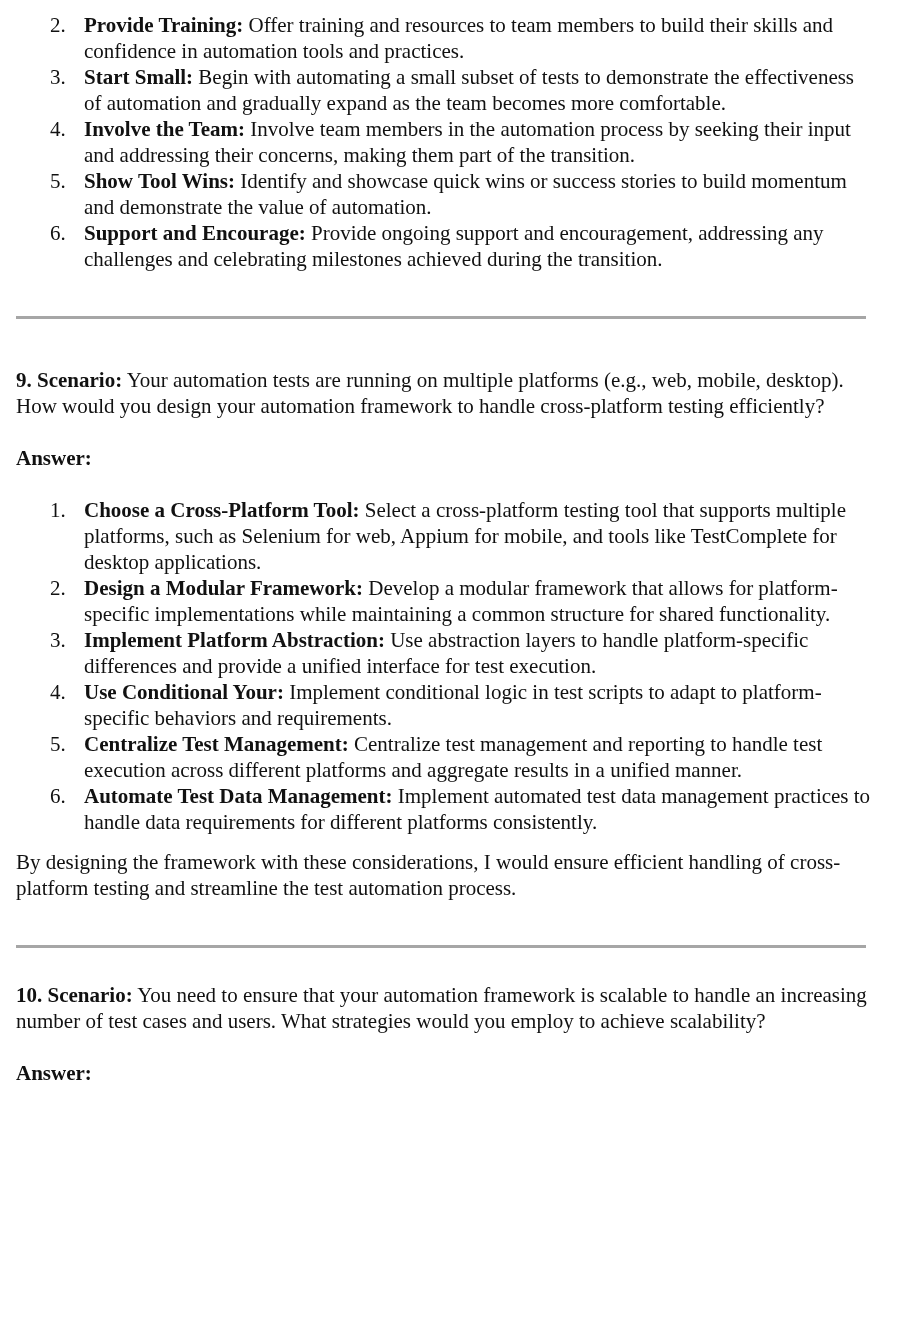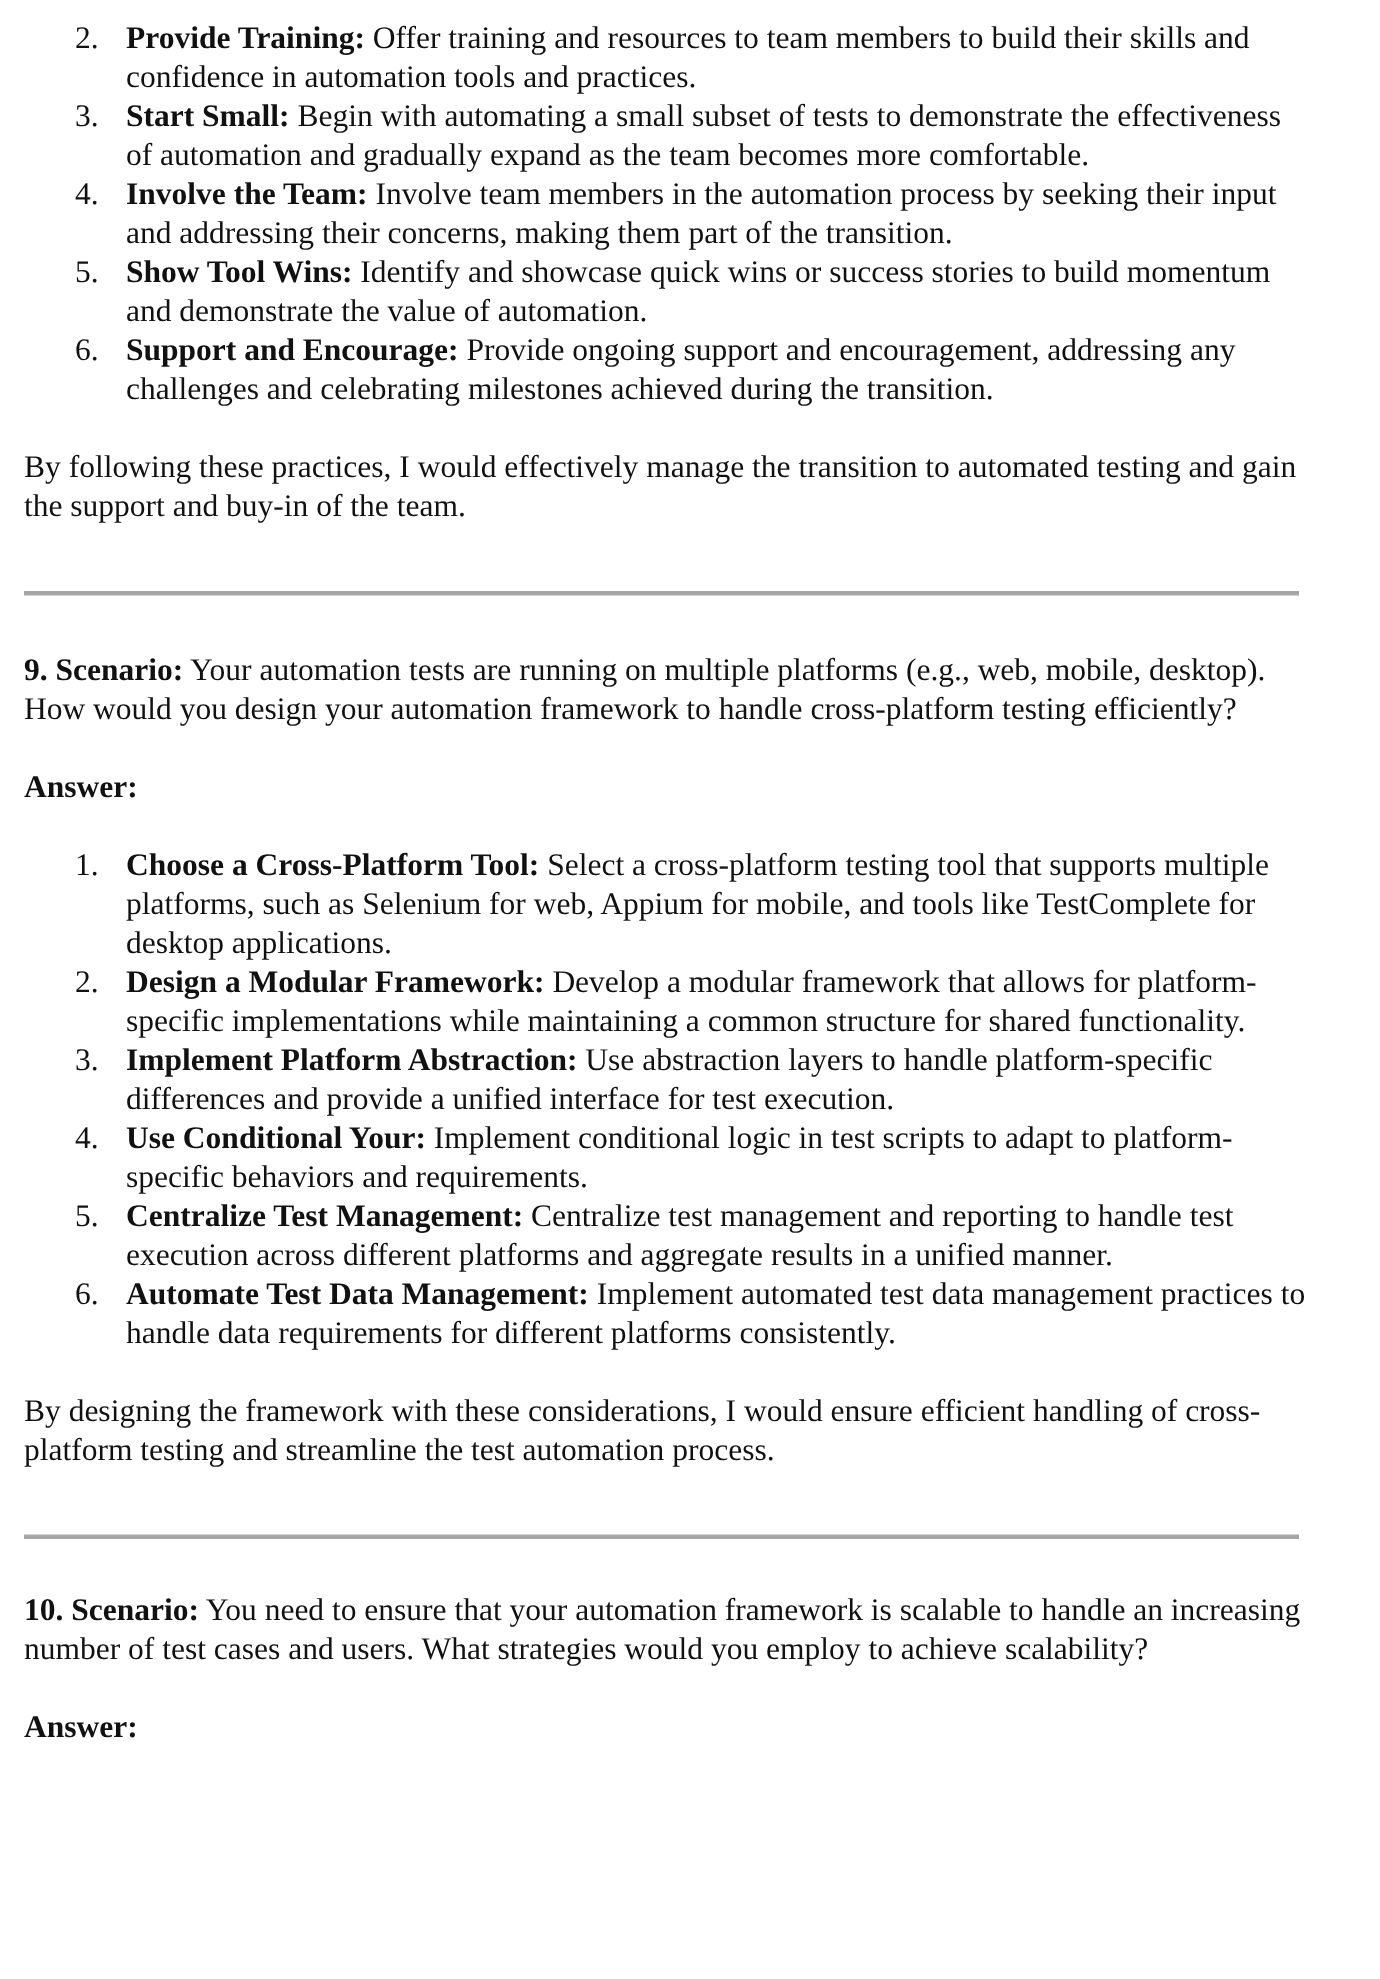--- a/index.html
+++ b/index.html
@@ -21,37 +21,36 @@
 <div class="doc">
 
   <ol class="ol">
     <li class="li"><span class="num">2.</span><span class="b">Provide Training:</span><span> Offer training and resources to team members to build their skills and confidence in automation tools and practices.</span></li>
     <li class="li"><span class="num">3.</span><span class="b">Start Small:</span><span> Begin with automating a small subset of tests to demonstrate the effectiveness of automation and gradually expand as the team becomes more comfortable.</span></li>
     <li class="li"><span class="num">4.</span><span class="b">Involve the Team:</span><span> Involve team members in the automation process by seeking their input and addressing their concerns, making them part of the transition.</span></li>
     <li class="li"><span class="num">5.</span><span class="b">Show Tool Wins:</span><span> Identify and showcase quick wins or success stories to build momentum and demonstrate the value of automation.</span></li>
     <li class="li"><span class="num">6.</span><span class="b">Support and Encourage:</span><span> Provide ongoing support and encouragement, addressing any challenges and celebrating milestones achieved during the transition.</span></li>
   </ol>
 
-  <p class="para" style="margin-top:26px;">By following these practices, I would effectively manage the transition to automated testing and gain the support and buy-in of the team.</p>
 
   <hr class="hr" style="margin-top:44px;">
 
-  <p class="para" style="margin-top:36px;"><span class="b">9. Scenario:</span><span> Your automation tests are running on multiple platforms (e.g., web, mobile, desktop). How would you design your automation framework to handle cross-platform testing efficiently?</span></p>
+  <p class="para" style="margin-top:48px;"><span class="b">9. Scenario:</span><span> Your automation tests are running on multiple platforms (e.g., web, mobile, desktop). How would you design your automation framework to handle cross-platform testing efficiently?</span></p>
 
   <p class="para b" style="margin-top:26px;">Answer:</p>
 
   <ol class="ol" style="margin-top:26px;">
     <li class="li"><span class="num">1.</span><span class="b">Choose a Cross-Platform Tool:</span><span> Select a cross-platform testing tool that supports multiple platforms, such as Selenium for web, Appium for mobile, and tools like TestComplete for desktop applications.</span></li>
     <li class="li"><span class="num">2.</span><span class="b">Design a Modular Framework:</span><span> Develop a modular framework that allows for platform-specific implementations while maintaining a common structure for shared functionality.</span></li>
     <li class="li"><span class="num">3.</span><span class="b">Implement Platform Abstraction:</span><span> Use abstraction layers to handle platform-specific differences and provide a unified interface for test execution.</span></li>
     <li class="li"><span class="num">4.</span><span class="b">Use Conditional Your:</span><span> Implement conditional logic in test scripts to adapt to platform-specific behaviors and requirements.</span></li>
     <li class="li"><span class="num">5.</span><span class="b">Centralize Test Management:</span><span> Centralize test management and reporting to handle test execution across different platforms and aggregate results in a unified manner.</span></li>
     <li class="li"><span class="num">6.</span><span class="b">Automate Test Data Management:</span><span> Implement automated test data management practices to handle data requirements for different platforms consistently.</span></li>
   </ol>
 
-  <p class="para" style="margin-top:26px;">By designing the framework with these considerations, I would ensure efficient handling of cross-platform testing and streamline the test automation process.</p>
+  <p class="para" style="margin-top:14px;">By designing the framework with these considerations, I would ensure efficient handling of cross-platform testing and streamline the test automation process.</p>
 
   <hr class="hr" style="margin-top:44px;">
 
   <p class="para" style="margin-top:34px;"><span class="b">10. Scenario:</span><span> You need to ensure that your automation framework is scalable to handle an increasing number of test cases and users. What strategies would you employ to achieve scalability?</span></p>
 
   <p class="para b" style="margin-top:26px;">Answer:</p>
 </div>
 
 </body></html>

